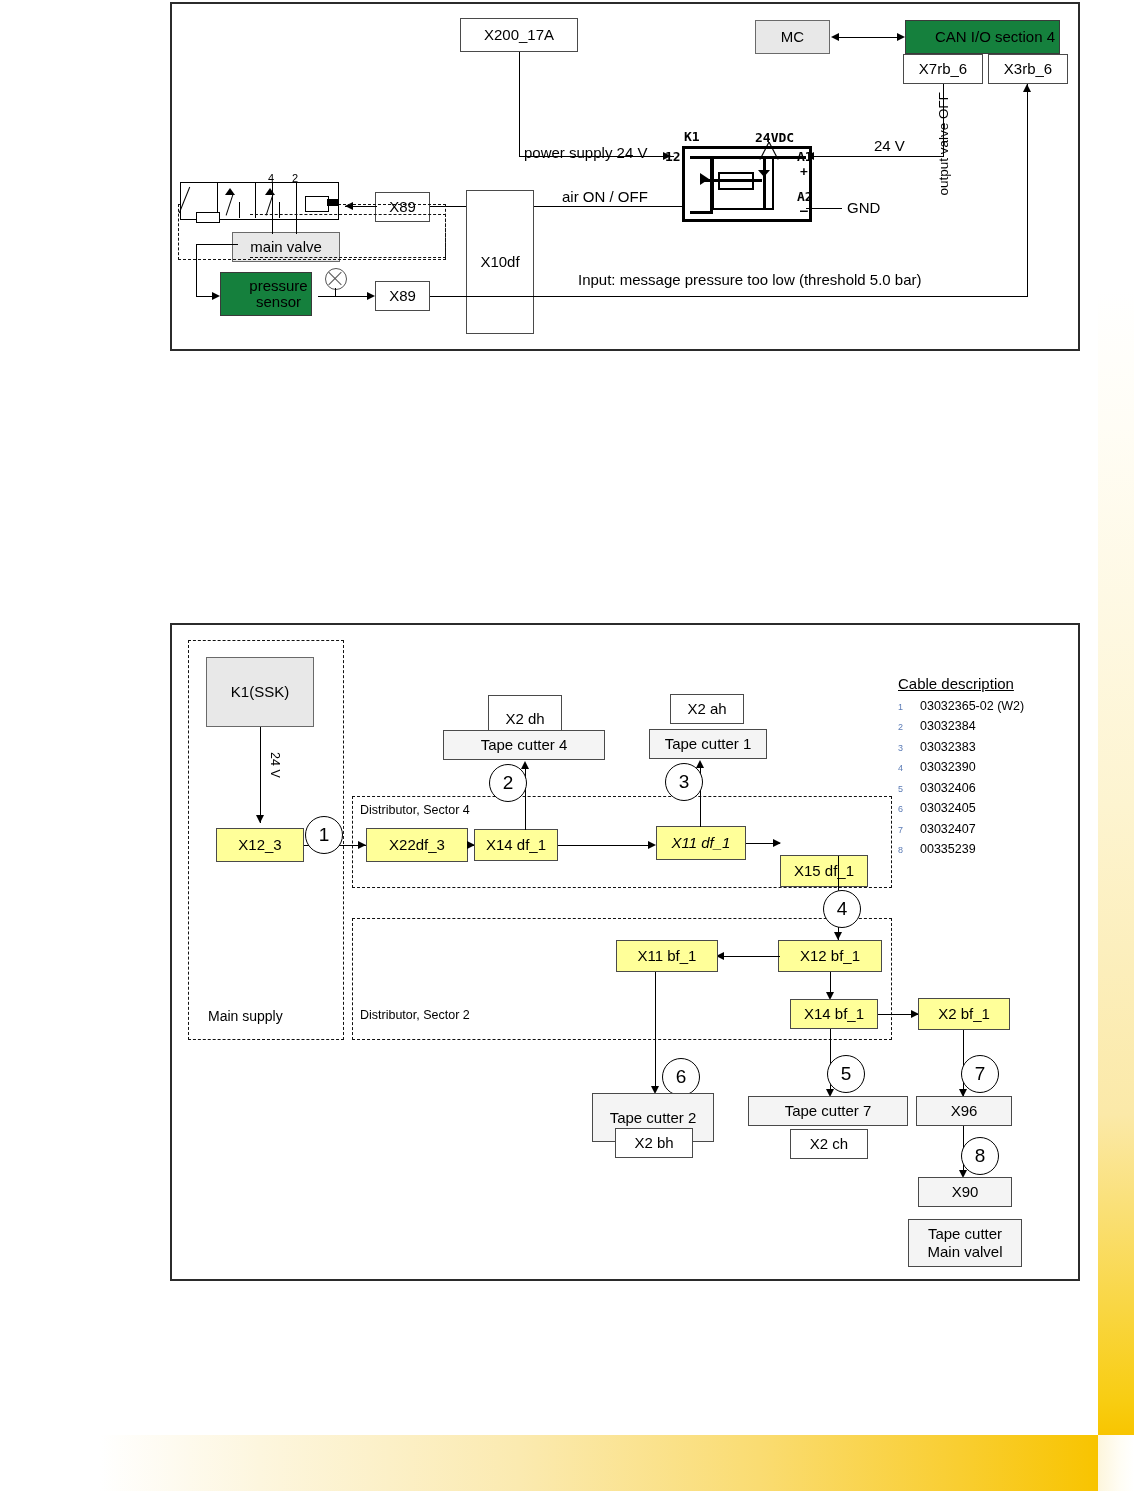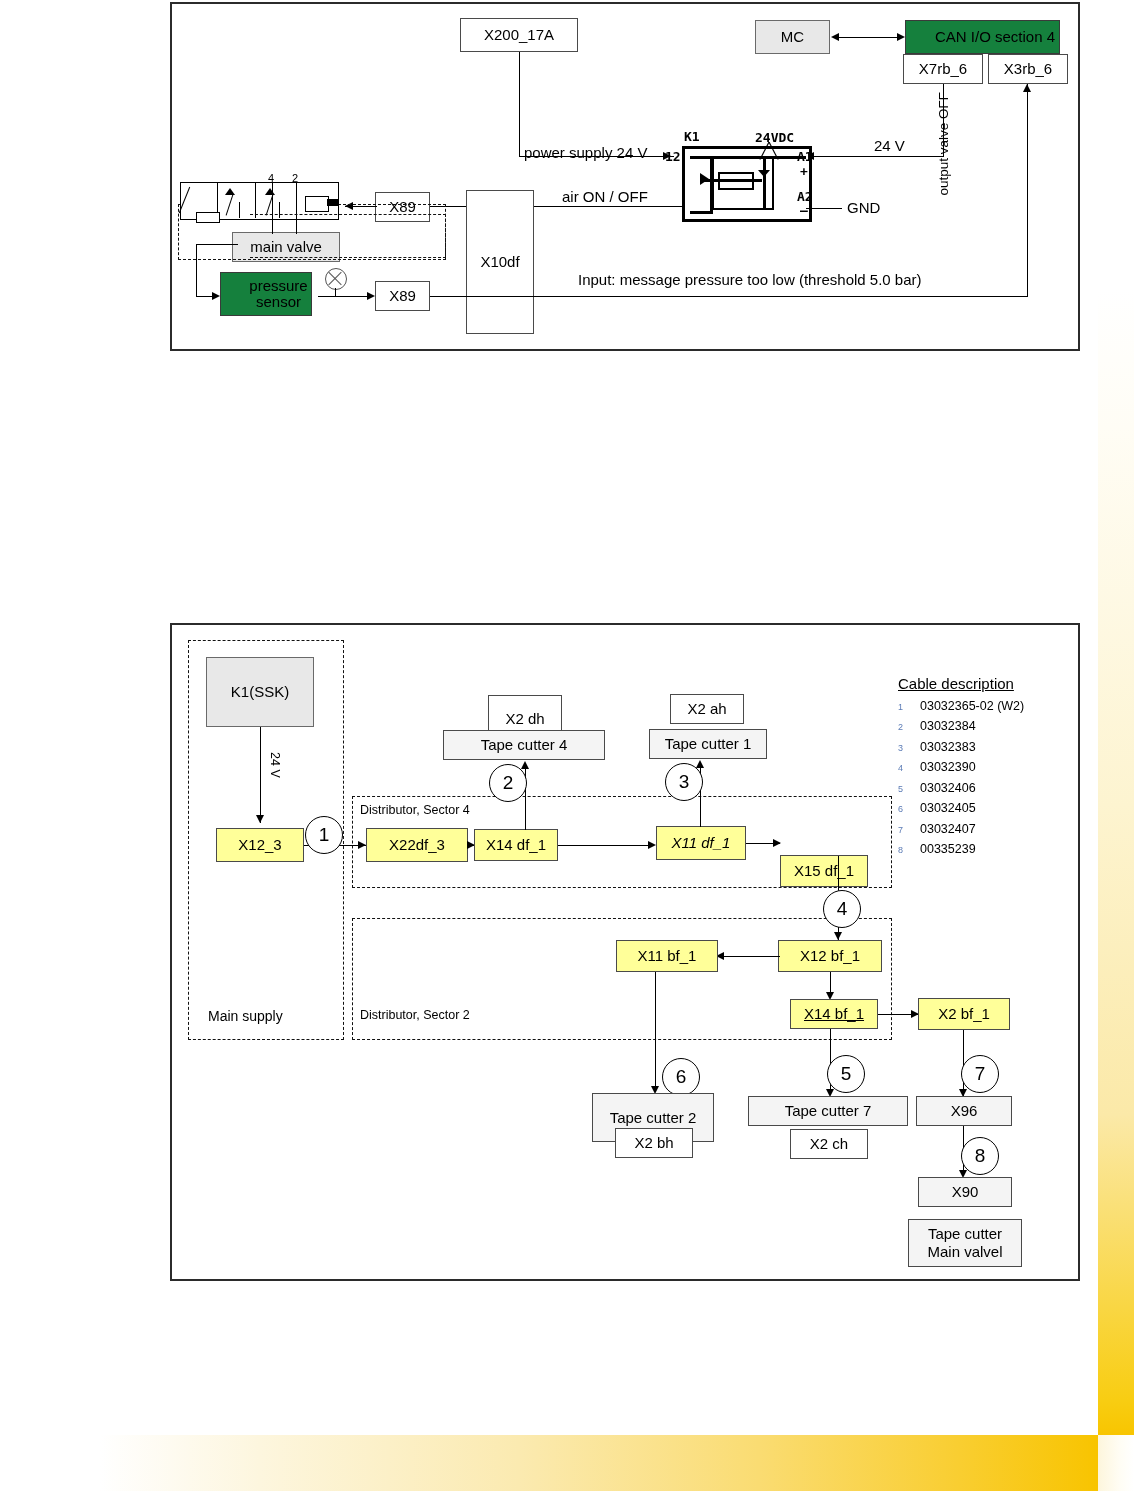--- a/index.html
+++ b/index.html
@@ -246,21 +246,21 @@
 <div class="box yellow-pale" style="left:778px;top:940px;width:104px;height:32px;">X12 bf_1</div>
 
 <div class="h-line" style="left:718px;top:956px;width:62px;"></div>
 <div class="ar-l" style="left:716px;top:951.5px;"></div>
 
 <div class="box yellow-pale" style="left:616px;top:940px;width:102px;height:32px;">X11 bf_1</div>
 
 <div class="v-line" style="left:830px;top:972px;height:25px;"></div>
 <div class="ar-d" style="left:825.5px;top:992px;"></div>
 
-<div class="box yellow-pale" style="left:790px;top:999px;width:88px;height:30px;text-decoration:underline;">X14 bf_1</div>
+<div class="box yellow-pale" style="left:790px;top:999px;width:88px;height:30px;">X14 bf_1</div>
 <div class="h-line" style="left:878px;top:1014px;width:40px;"></div>
 <div class="ar-r" style="left:911px;top:1009.5px;"></div>
 
 <div class="box yellow-pale" style="left:918px;top:998px;width:92px;height:32px;">X2 bf_1</div>
 
 <div class="v-line" style="left:655px;top:972px;height:120px;"></div>
 <div class="ar-d" style="left:650.5px;top:1086px;"></div>
 <div class="circ" style="left:662px;top:1058px;">6</div>
 
 <div class="box greylite" style="left:592px;top:1093px;width:122px;height:49px;">Tape cutter 2</div>

